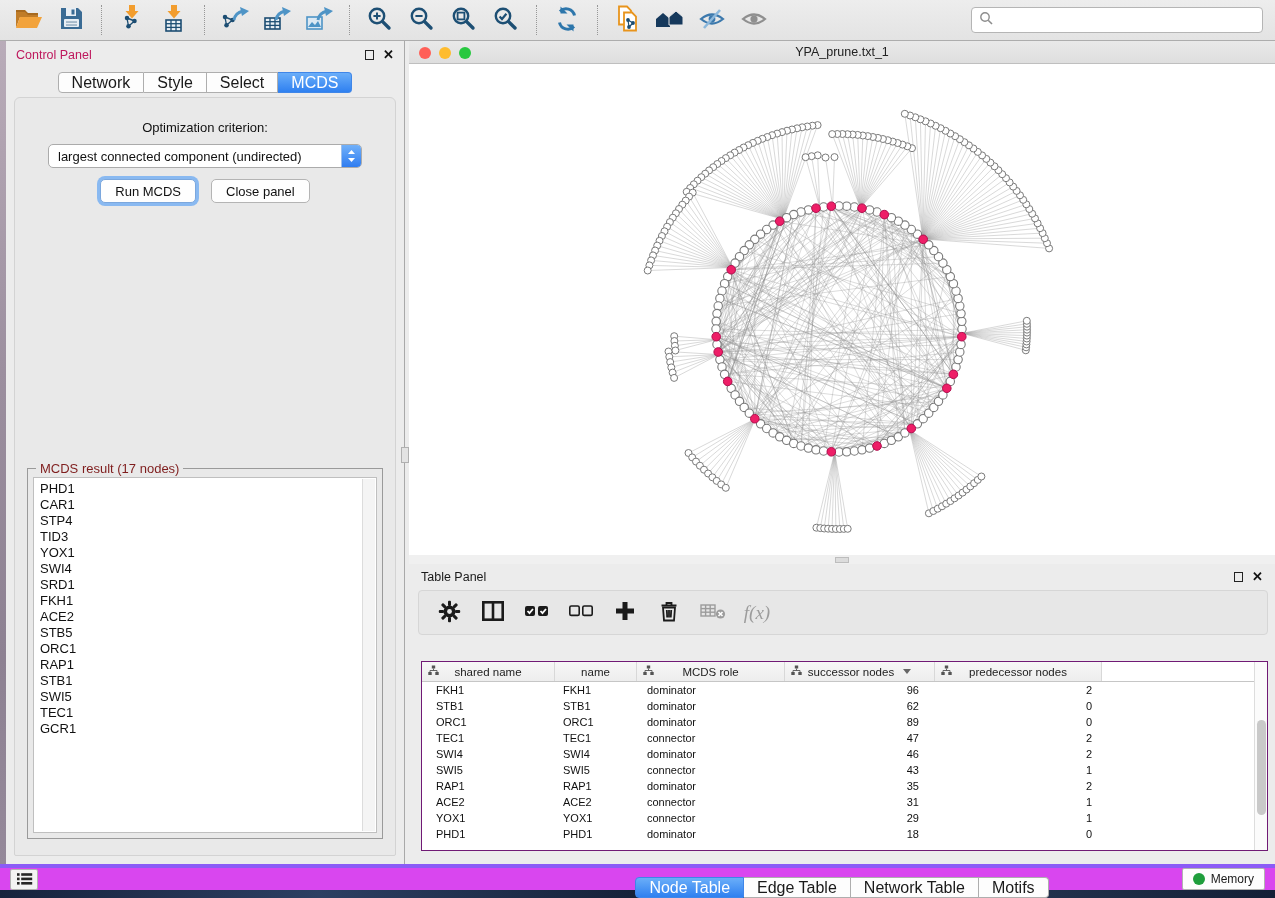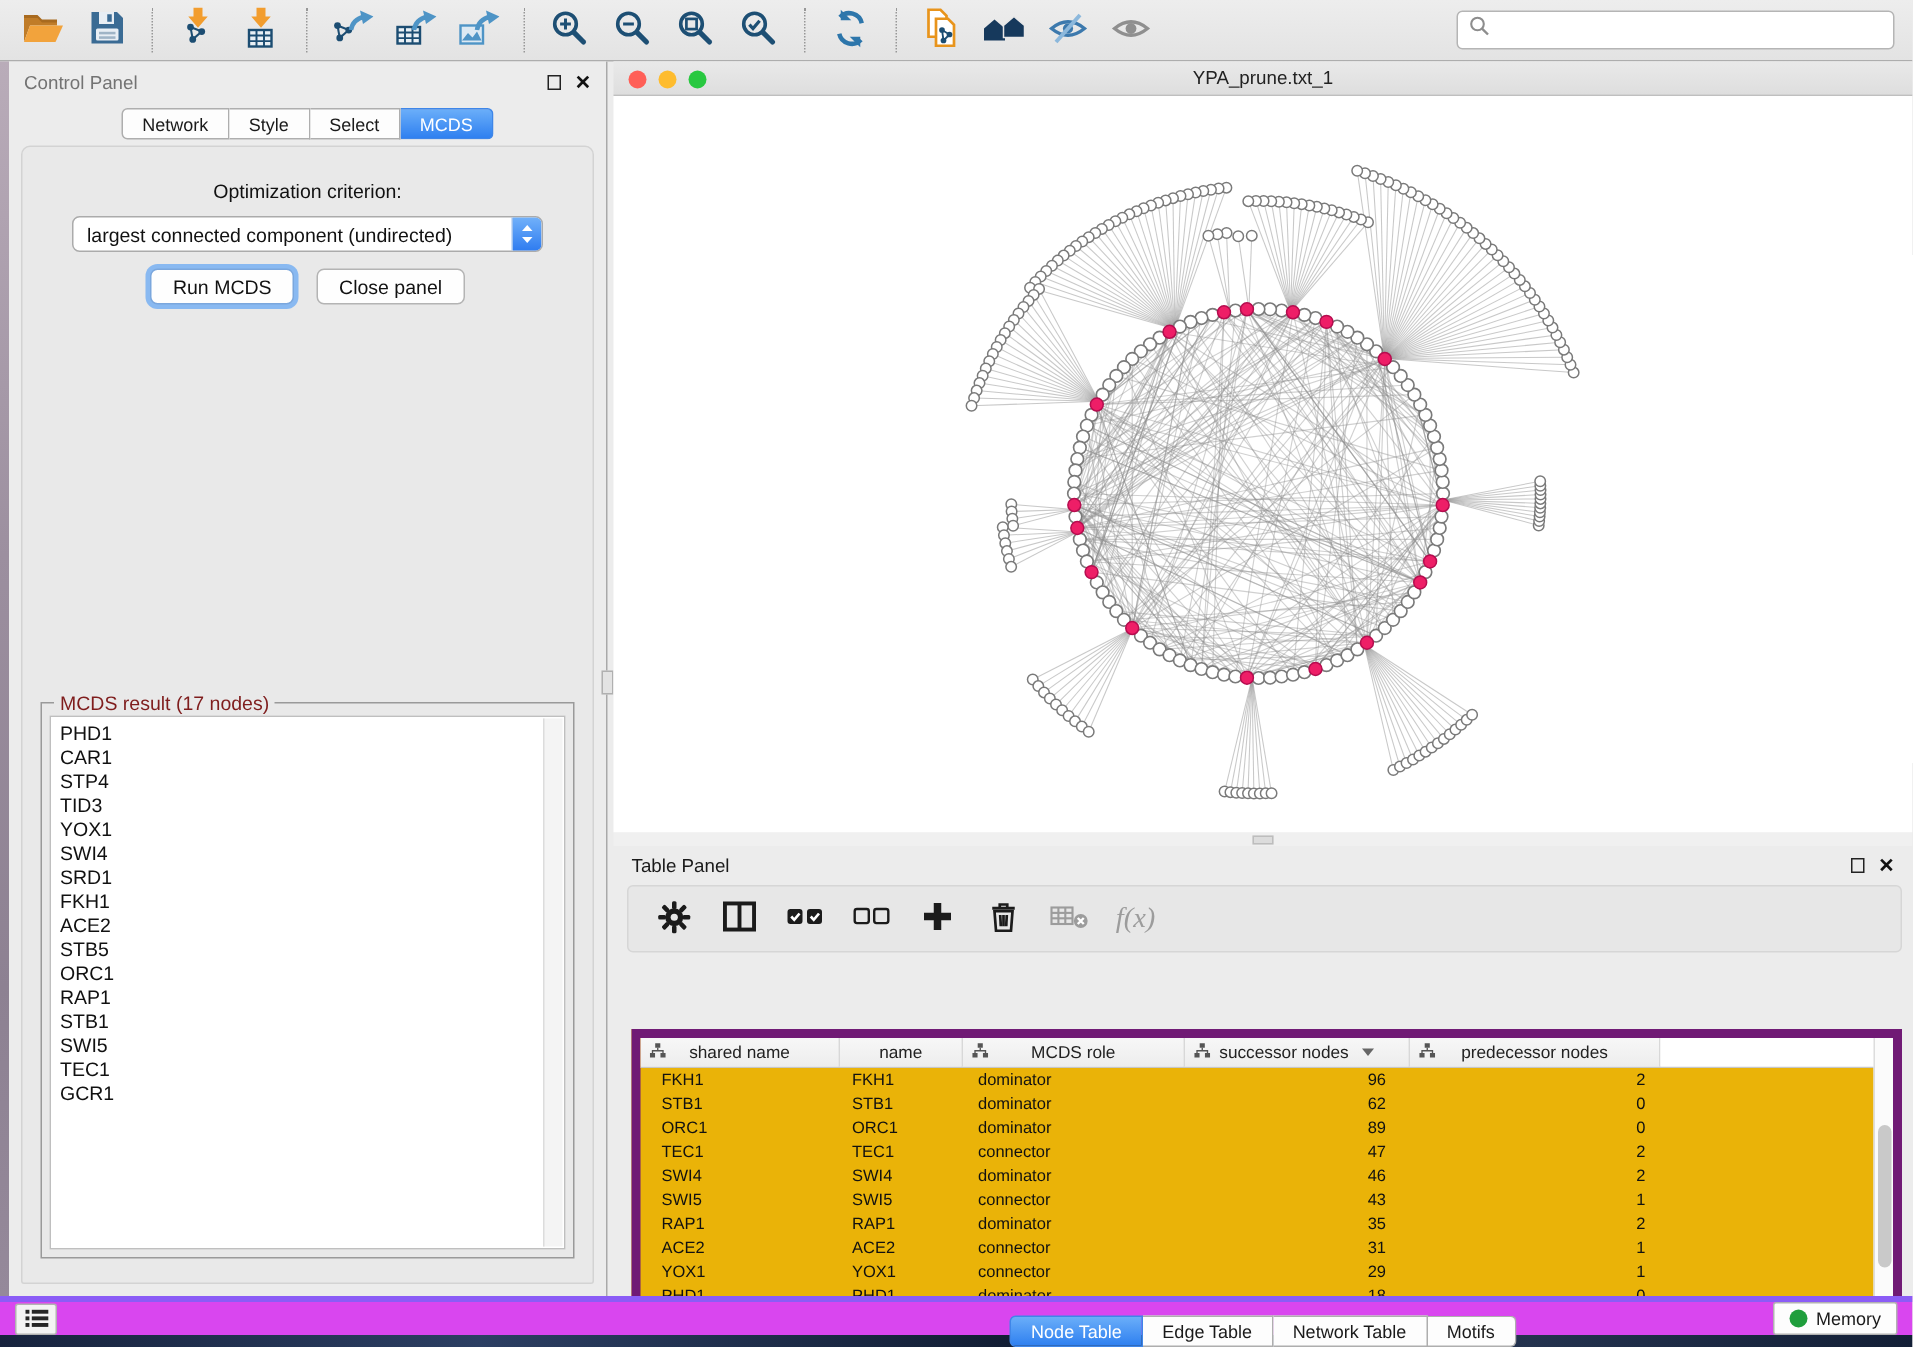--- a/index.html
+++ b/index.html
@@ -32,26 +32,26 @@
     border:1px solid #b2b2b2; border-radius:2px; display:flex; align-items:center; justify-content:center; }
   .sb-mem-btn { margin-left:auto; margin-right:10px; height:22px; background:#fdfdfd;
     border:1px solid #b2b2b2; border-radius:2px; display:flex; align-items:center;
     gap:6px; padding:0 10px; font-size:12px; color:#1a1a1a; }
   .mem-dot { width:12px; height:12px; border-radius:50%; background:#1f9e3c; }
 
   
   .control-panel { position:absolute; left:6px; top:41px; width:399px; height:823px;
     background:#ececec; border-right:1px solid #a9a9a9; }
   .cp-header { height:28px; display:flex; align-items:center; padding:0 10px; }
-  .cp-title { font-size:12.5px; color:#737373; }
+  .cp-title { font-size:12.5px; color:#be185d; }
   .win-icons { margin-left:auto; display:flex; align-items:center; gap:9px; }
   .float-ic { width:9px; height:10px; border:1.6px solid #222; }
   .close-ic { font-size:13px; font-weight:bold; color:#111; line-height:10px; }
   .seg-row { display:flex; justify-content:center; margin-top:3px; position:relative; z-index:2; }
-  .seg { height:21px; padding:0 13px; display:flex; align-items:center; font-size:12px; color:#1a1a1a;
+  .seg { height:21px; padding:0 13px; display:flex; align-items:center; font-size:16px; color:#1a1a1a;
     background:#fdfdfd; border:1px solid #aeaeae; border-left-width:0; }
   .seg:first-child { border-left-width:1px; border-radius:4px 0 0 4px; }
   .seg:last-child { border-radius:0 4px 4px 0; }
   .seg.active { background:linear-gradient(#6aaef9,#2f80f0); color:#fff; border-color:#3f86e8; }
   .cp-body { position:absolute; left:8px; right:8px; top:56px; bottom:8px;
     background:#e9e9e9; border:1px solid #d3d3d3; border-radius:6px 6px 2px 2px; }
   .opt-label { text-align:center; margin-top:22px; font-size:13px; color:#111; }
   .opt-select { width:314px; height:24px; margin:9px auto 0; background:#fff;
     border:1px solid #ababab; border-radius:5px; display:flex; align-items:center; overflow:hidden; }
   .opt-select .val { flex:1; font-size:13px; color:#111; padding-left:9px; white-space:nowrap; }
@@ -91,22 +91,22 @@
 
   
   .table-panel { position:absolute; left:0; top:523px; width:866px; height:300px; background:#ececec; }
   .tp-header { height:26px; display:flex; align-items:center; padding:0 12px; }
   .tp-title { font-size:12.5px; color:#1a1a1a; }
   .tp-toolbar { height:45px; background:#e7e7e7; border:1px solid #d6d6d6; border-radius:4px;
     margin:0 7px 0 9px; display:flex; align-items:center; gap:12px; padding-left:14px; }
   .tp-tbtn { height:34px; min-width:32px; display:flex; align-items:center; justify-content:center;
     background:transparent; border:none; }
   .fx { font-family:"Liberation Serif", serif; font-style:italic; font-size:19px; color:#9c9c9c; }
-  .tp-table { position:absolute; left:12px; right:7px; top:122px; height:190px;
-    background:#eab308; border:6px solid #701a75; overflow:hidden; }
+  .tp-table { position:absolute; left:12px; right:7px; top:97px; height:190px;
+    background:#ffffff; border:1px solid #701a75; overflow:hidden; }
   .thead { display:flex; height:20px; border-bottom:1px solid #c6c6c6; background:#fff; }
   .th { background:linear-gradient(#f7f7f7,#ededed); border-right:1px solid #d8d8d8;
     display:flex; align-items:center; justify-content:center; gap:5px; font-size:11.5px; color:#222; }
   .th .tree-ic { position:absolute; left:6px; }
   .th { position:relative; }
   .th-fill { flex:1; background:#fff; border-right:none; }
   .sort-chev { width:0; height:0; border-left:4px solid transparent; border-right:4px solid transparent;
     border-top:5px solid #666; margin-left:4px; }
   .tr { display:flex; height:16px; align-items:center; font-size:11px; color:#111; }
   .td { height:16px; line-height:16px; white-space:nowrap; overflow:hidden; }

